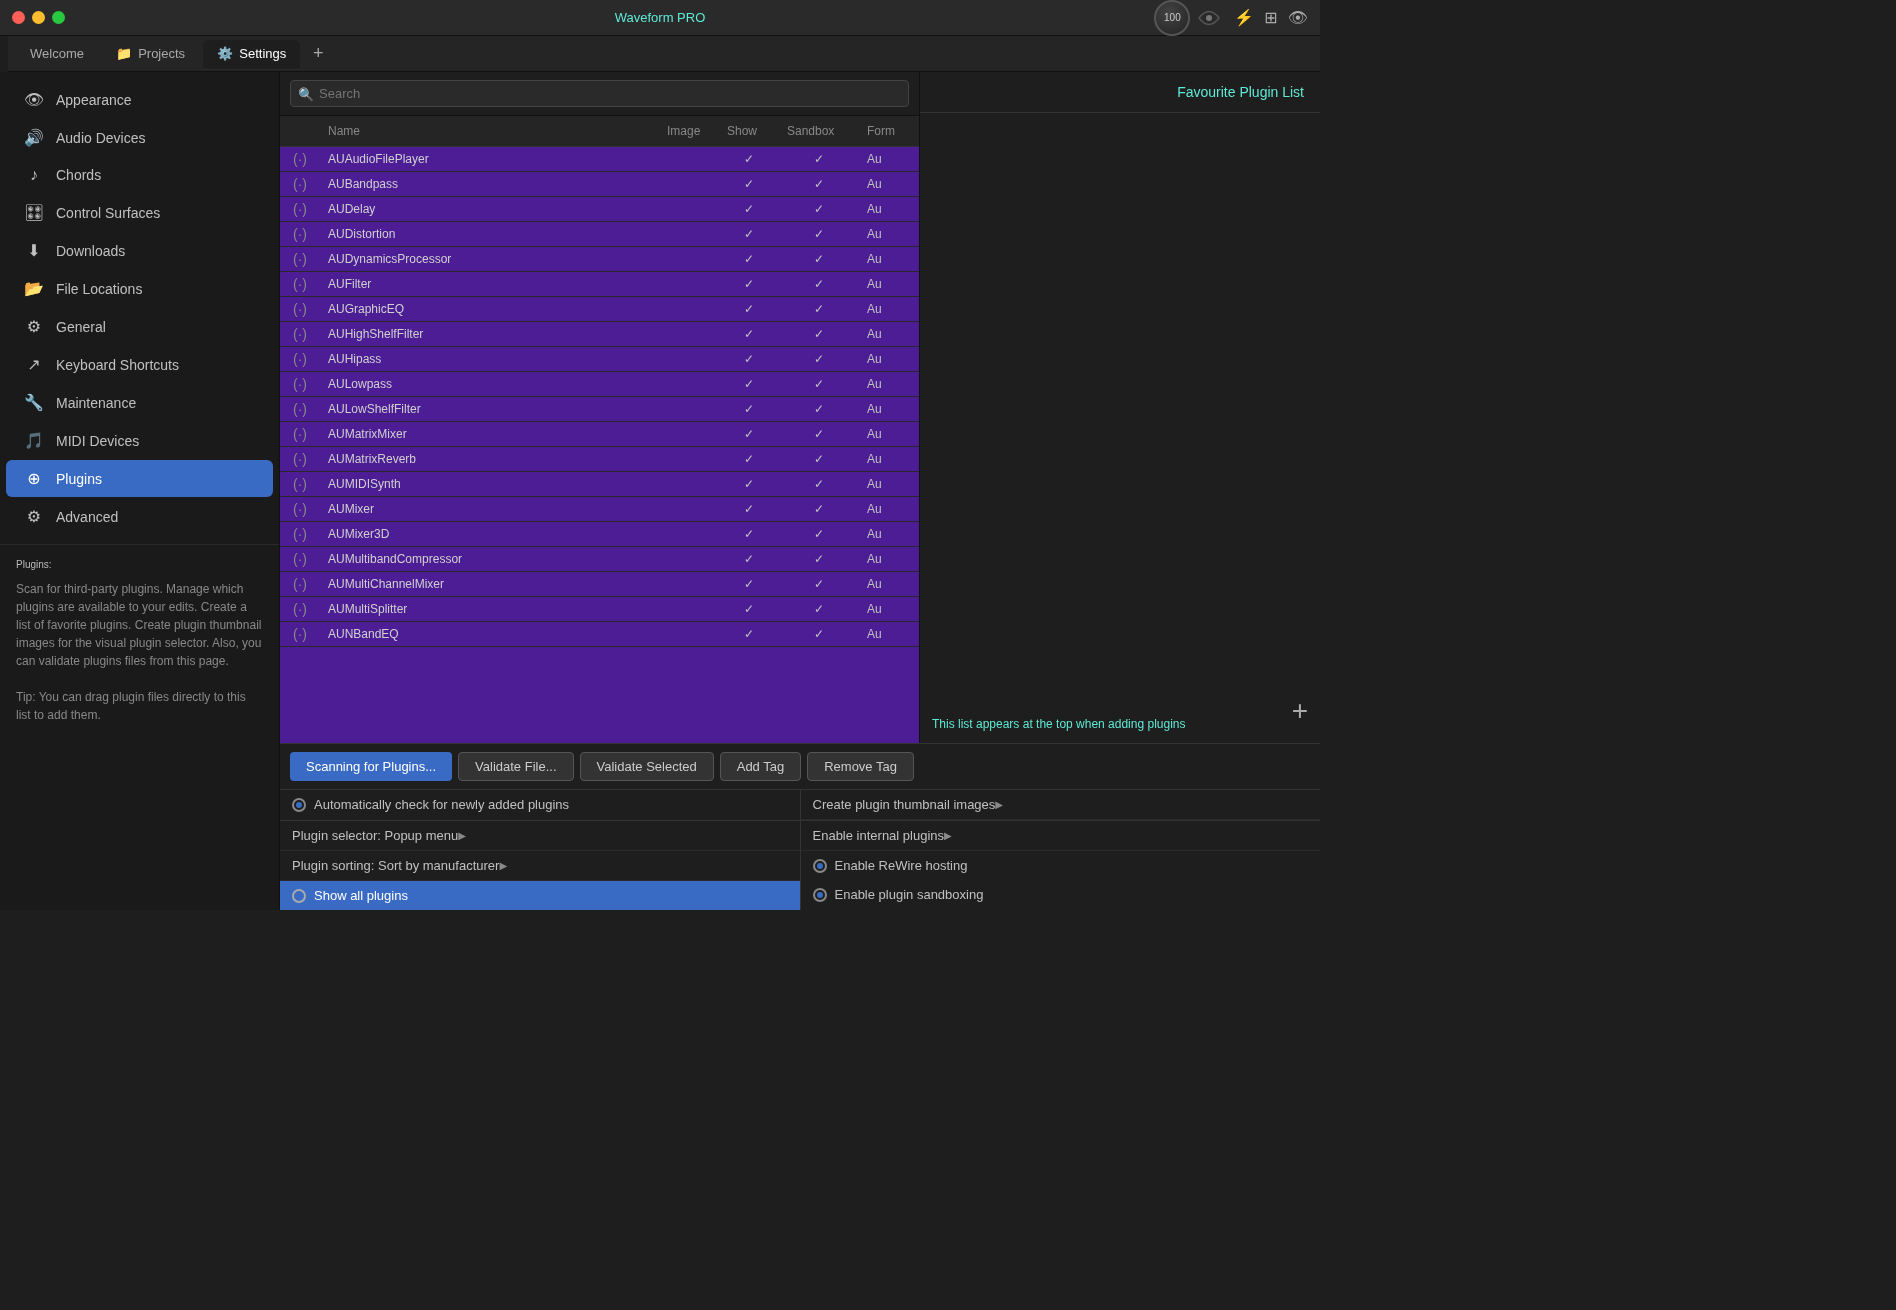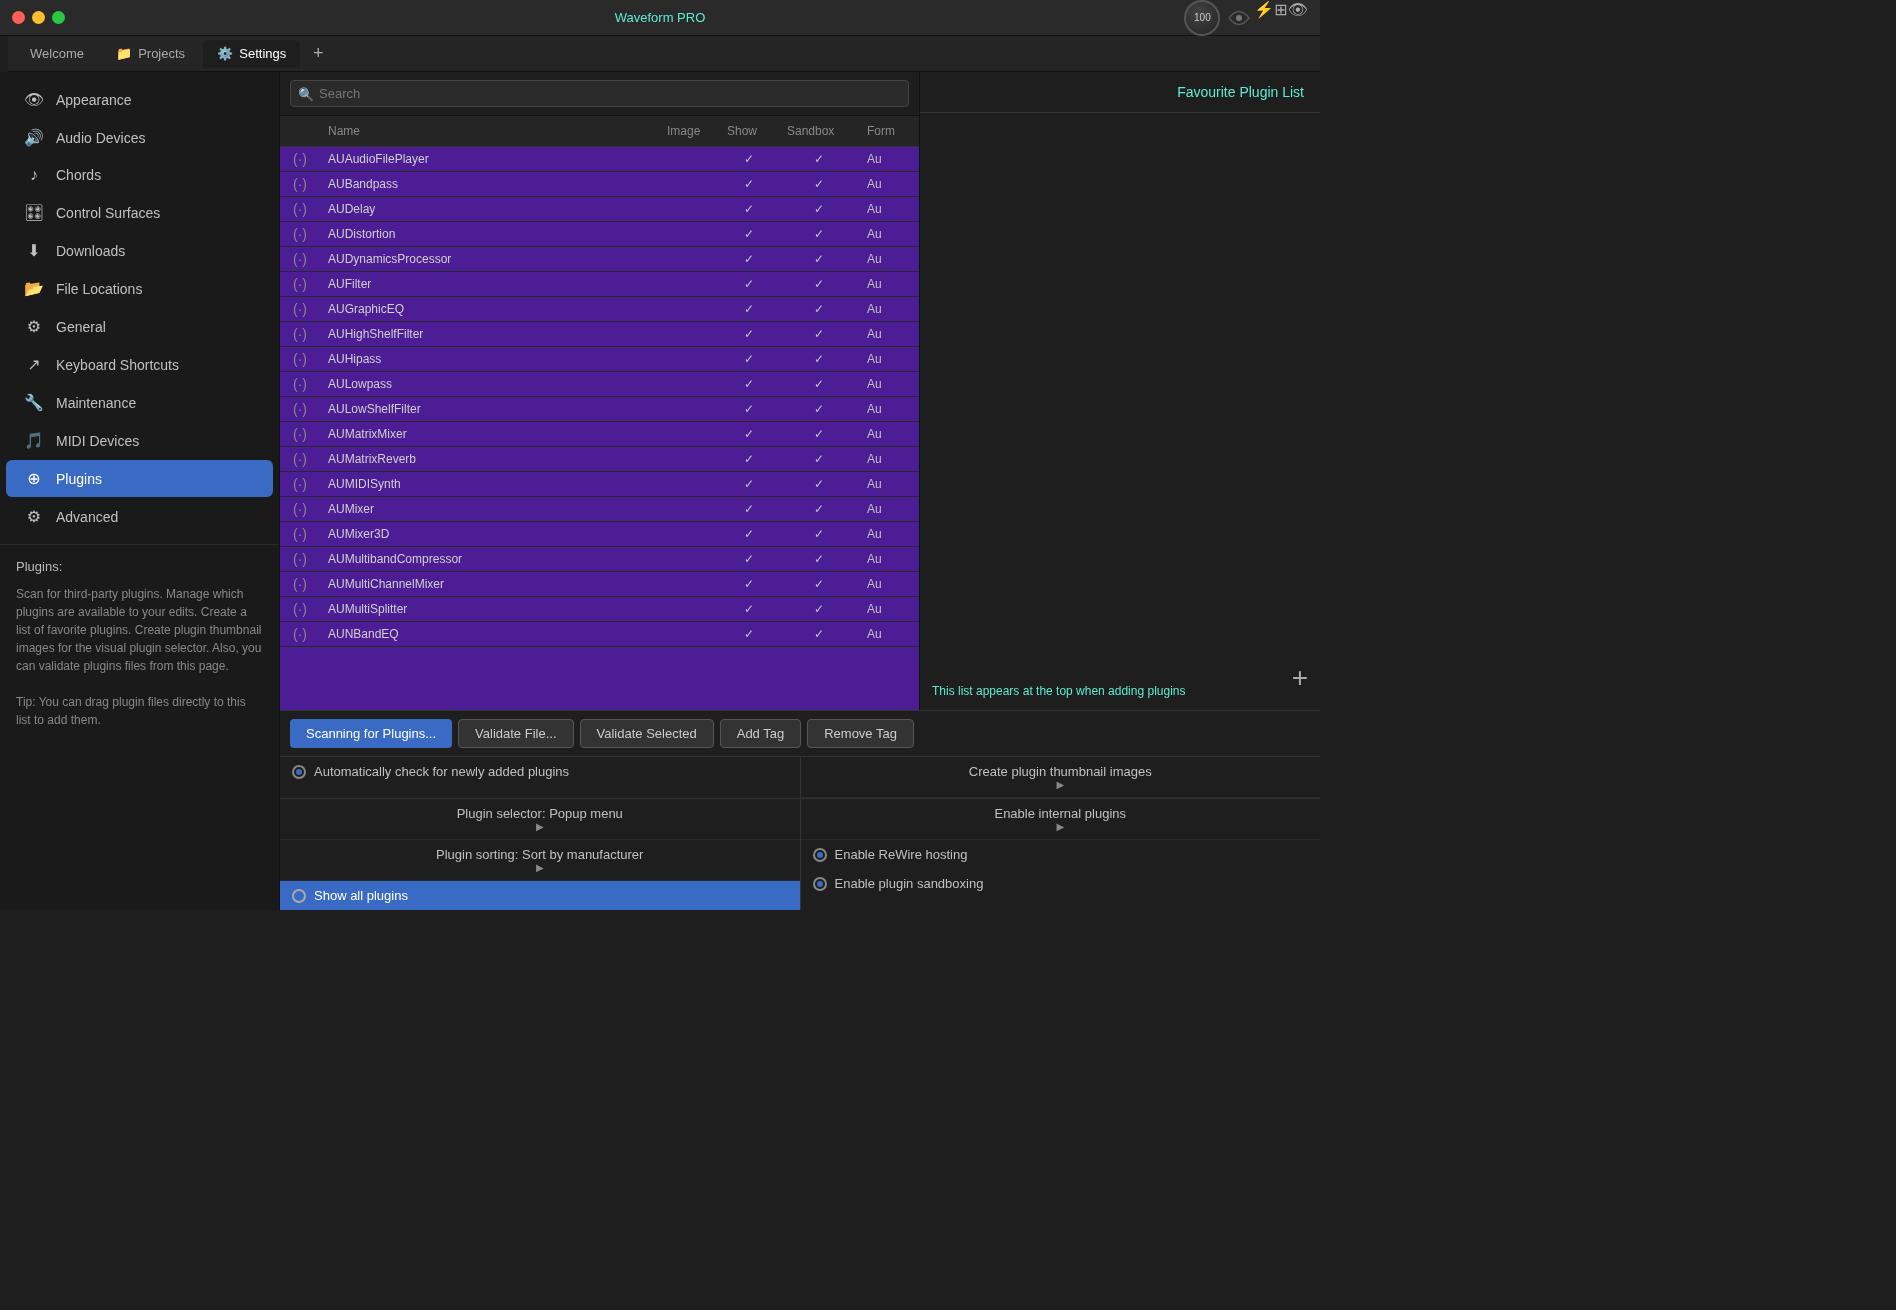--- a/index.html
+++ b/index.html
@@ -38,20 +38,22 @@
       width: 13px; height: 13px; border-radius: 50%;
     }
     .tl-close { background: #ff5f57; }
     .tl-min { background: #febc2e; }
     .tl-max { background: #28c840; }
 
     .title-bar-right {
       position: absolute;
       right: 12px;
       display: flex;
+      align-items: center;
+      gap: 10px;
     }
     .volume-knob {
       width: 36px; height: 36px;
       border-radius: 50%;
       border: 2px solid #555;
       background: radial-gradient(circle at 40% 35%, #444, #222);
       display: flex; align-items: center; justify-content: center;
       font-size: 10px; color: #aaa;
       position: relative;
     }
@@ -127,21 +129,21 @@
 
     .sidebar-description {
       padding: 12px 16px;
       font-size: 12px;
       color: #888;
       line-height: 1.5;
       border-top: 1px solid #2a2a2a;
     }
     .sidebar-description .section-label {
       color: #bbb;
-      font-size: 13px;
+      font-size: 10px;
       margin-bottom: 8px;
     }
 
     
     .content-area {
       flex: 1;
       display: flex;
       flex-direction: column;
       overflow: hidden;
     }
@@ -332,21 +334,20 @@
 
     .dropdown-row {
       display: flex;
       align-items: center;
       justify-content: flex-start;
       padding: 7px 12px;
       font-size: 13px;
       color: #c0c0c0;
       cursor: pointer;
       border-bottom: 1px solid #2a2a2a;
-      flex-direction: column;
     }
     .dropdown-arrow { color: #888; font-size: 10px; }
 
     .divider { height: 1px; background: #333; }
   </style>
 </head>
 <body>
 
 <div class="title-bar">
   <div class="traffic-lights">

